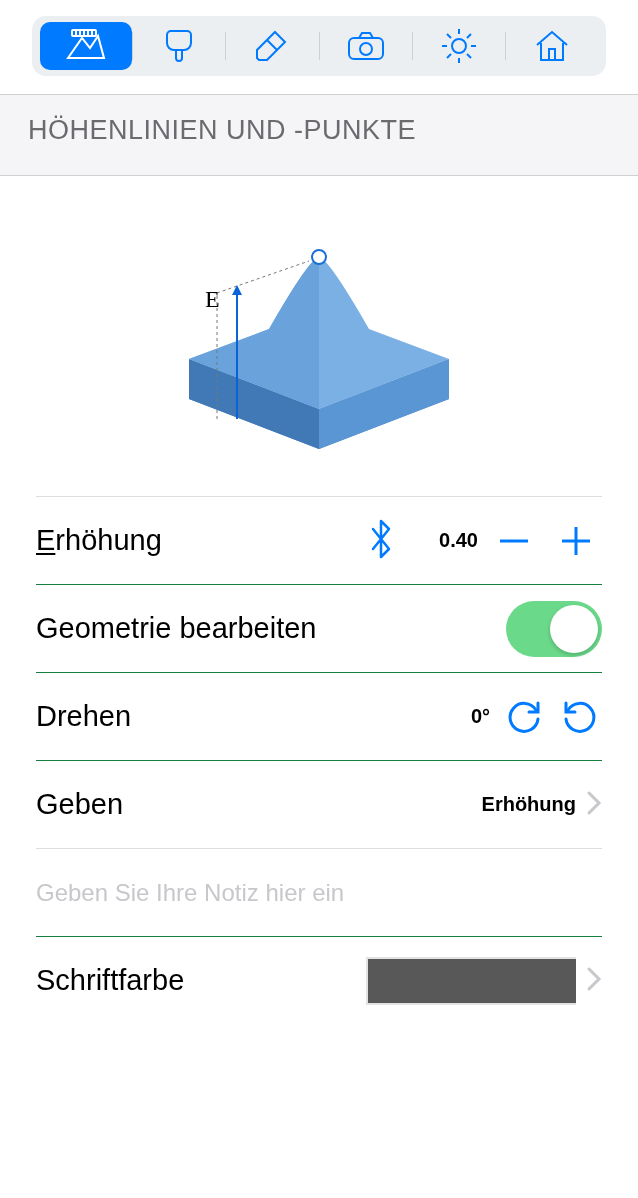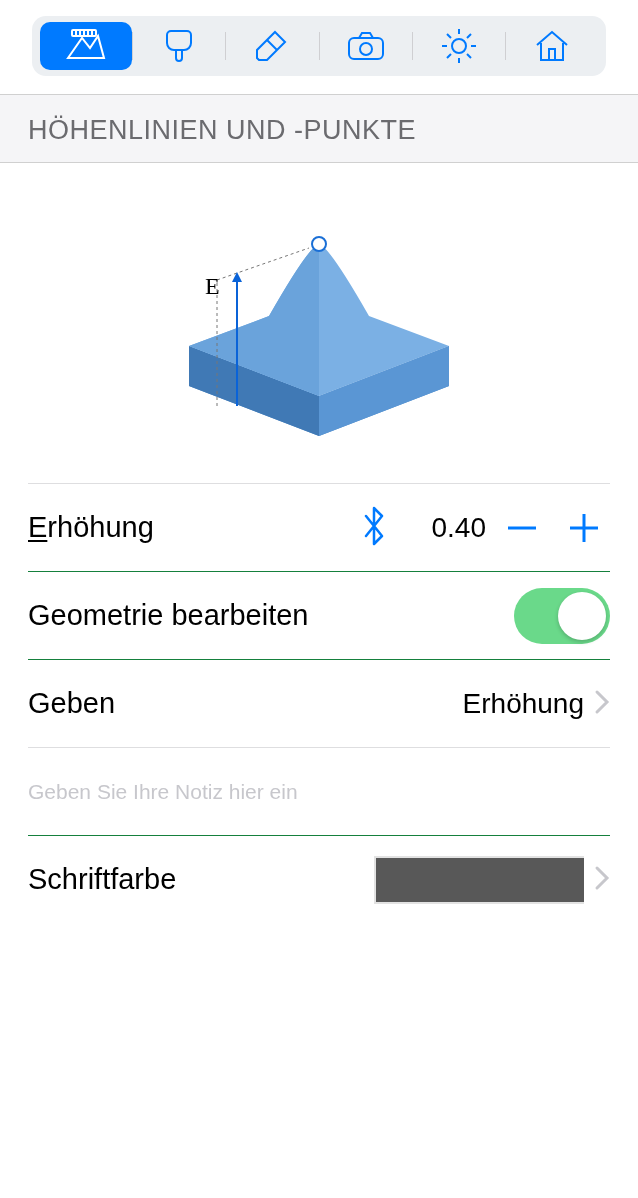--- a/index.html
+++ b/index.html
@@ -33,51 +33,51 @@
   }
   .tool.active { background: #007aff; }
   .tool-sep {
     width: 1px;
     height: 28px;
     background: #cfcfd2;
   }
   .section-header {
     background: #f5f5f7;
     border-bottom: 1px solid #d0d0d0;
-    padding: 20px 28px 16px;
+    padding: 20px 28px 29px;
     color: #6b6b6f;
     font-size: 27px;
     font-weight: 400;
     letter-spacing: 0.5px;
   }
   .illustration {
     display: flex;
     align-items: center;
     justify-content: center;
     height: 320px;
     padding-top: 6px;
   }
-  .rows { padding: 0 28px; }
+  .rows { padding: 0 36px; }
   .row {
     display: flex;
     align-items: center;
     min-height: 88px;
     border-top: 1px solid #15803d;
   }
   .row:first-child { border-top: 1px solid #dedee0; }
   .label {
     font-size: 29px;
     color: #000;
     font-weight: 400;
   }
   .spacer { flex: 1; }
   .value {
-    font-size: 28px;
+    font-size: 20px;
     color: #000;
-    font-weight: 400;
+    font-weight: 700;
     margin-left: 20px;
   }
   .btn-pm {
     width: 52px;
     height: 52px;
     display: flex;
     align-items: center;
     justify-content: center;
     color: #007aff;
   }
@@ -111,21 +111,21 @@
     position:absolute; top:4px; left: calc(46% - 24px);
     width:48px; height:48px; border-radius:24px; background:#fff;
     box-shadow: 0 3px 8px rgba(0,0,0,.18), 0 0 0 1px rgba(0,0,0,.03);
   }
   .chev { color:#c7c7cc; margin-left:10px; }
   .note-row {
     min-height: 88px; display:flex; align-items:center;
     border-top:1px solid #dedee0;
   }
   .note-input {
-    flex:1; border:none; font-size:21px; color:#000;
+    flex:1; border:none; font-size:24px; color:#000;
     outline:none; background:transparent;
   }
   .note-input::placeholder { color:#c7c7cc; }
   .color-swatch {
     width: 210px; height: 48px; background:#585858;
     border: 2px solid #e2e2e2; border-right:none;
   }
   .row.tight { gap: 10px; }
   .e-under { text-decoration: underline; text-decoration-thickness: 1.5px; text-underline-offset: 3px;}
 </style>
@@ -229,20 +229,37 @@
   </div>
 
   <div class="row">
     <span class="label">Geometrie bearbeiten</span>
     <div class="spacer"></div>
     <div class="toggle">
         <div class="knob"></div>
       </div>
   </div>
 
+  <div class="row">
+    <span class="label">Drehen</span>
+    <div class="spacer"></div>
+    <span class="value">0°</span>
+    <div class="rot-btn">
+      <svg width="38" height="38" viewBox="0 0 38 38" fill="none" stroke="#007aff" stroke-width="3" stroke-linecap="round">
+        <path d="M31 12 A14 14 0 1 0 33 21"></path>
+        <path d="M33 5 l0 9 l-9 0"></path>
+      </svg>
+    </div>
+    <div class="rot-btn">
+      <svg width="38" height="38" viewBox="0 0 38 38" fill="none" stroke="#007aff" stroke-width="3" stroke-linecap="round">
+        <path d="M7 12 A14 14 0 1 1 5 21"></path>
+        <path d="M5 5 l0 9 l9 0"></path>
+      </svg>
+    </div>
+  </div>
 
 
   <div class="row">
     <span class="label">Geben</span>
     <div class="spacer"></div>
     <span class="value" style="color:#000">Erhöhung</span>
     <span class="chev">
       <svg width="16" height="26" viewBox="0 0 16 26" fill="none" stroke="#c7c7cc" stroke-width="3" stroke-linecap="round">
           <path d="M3 3 l10 10 l-10 10"></path>
         </svg>

